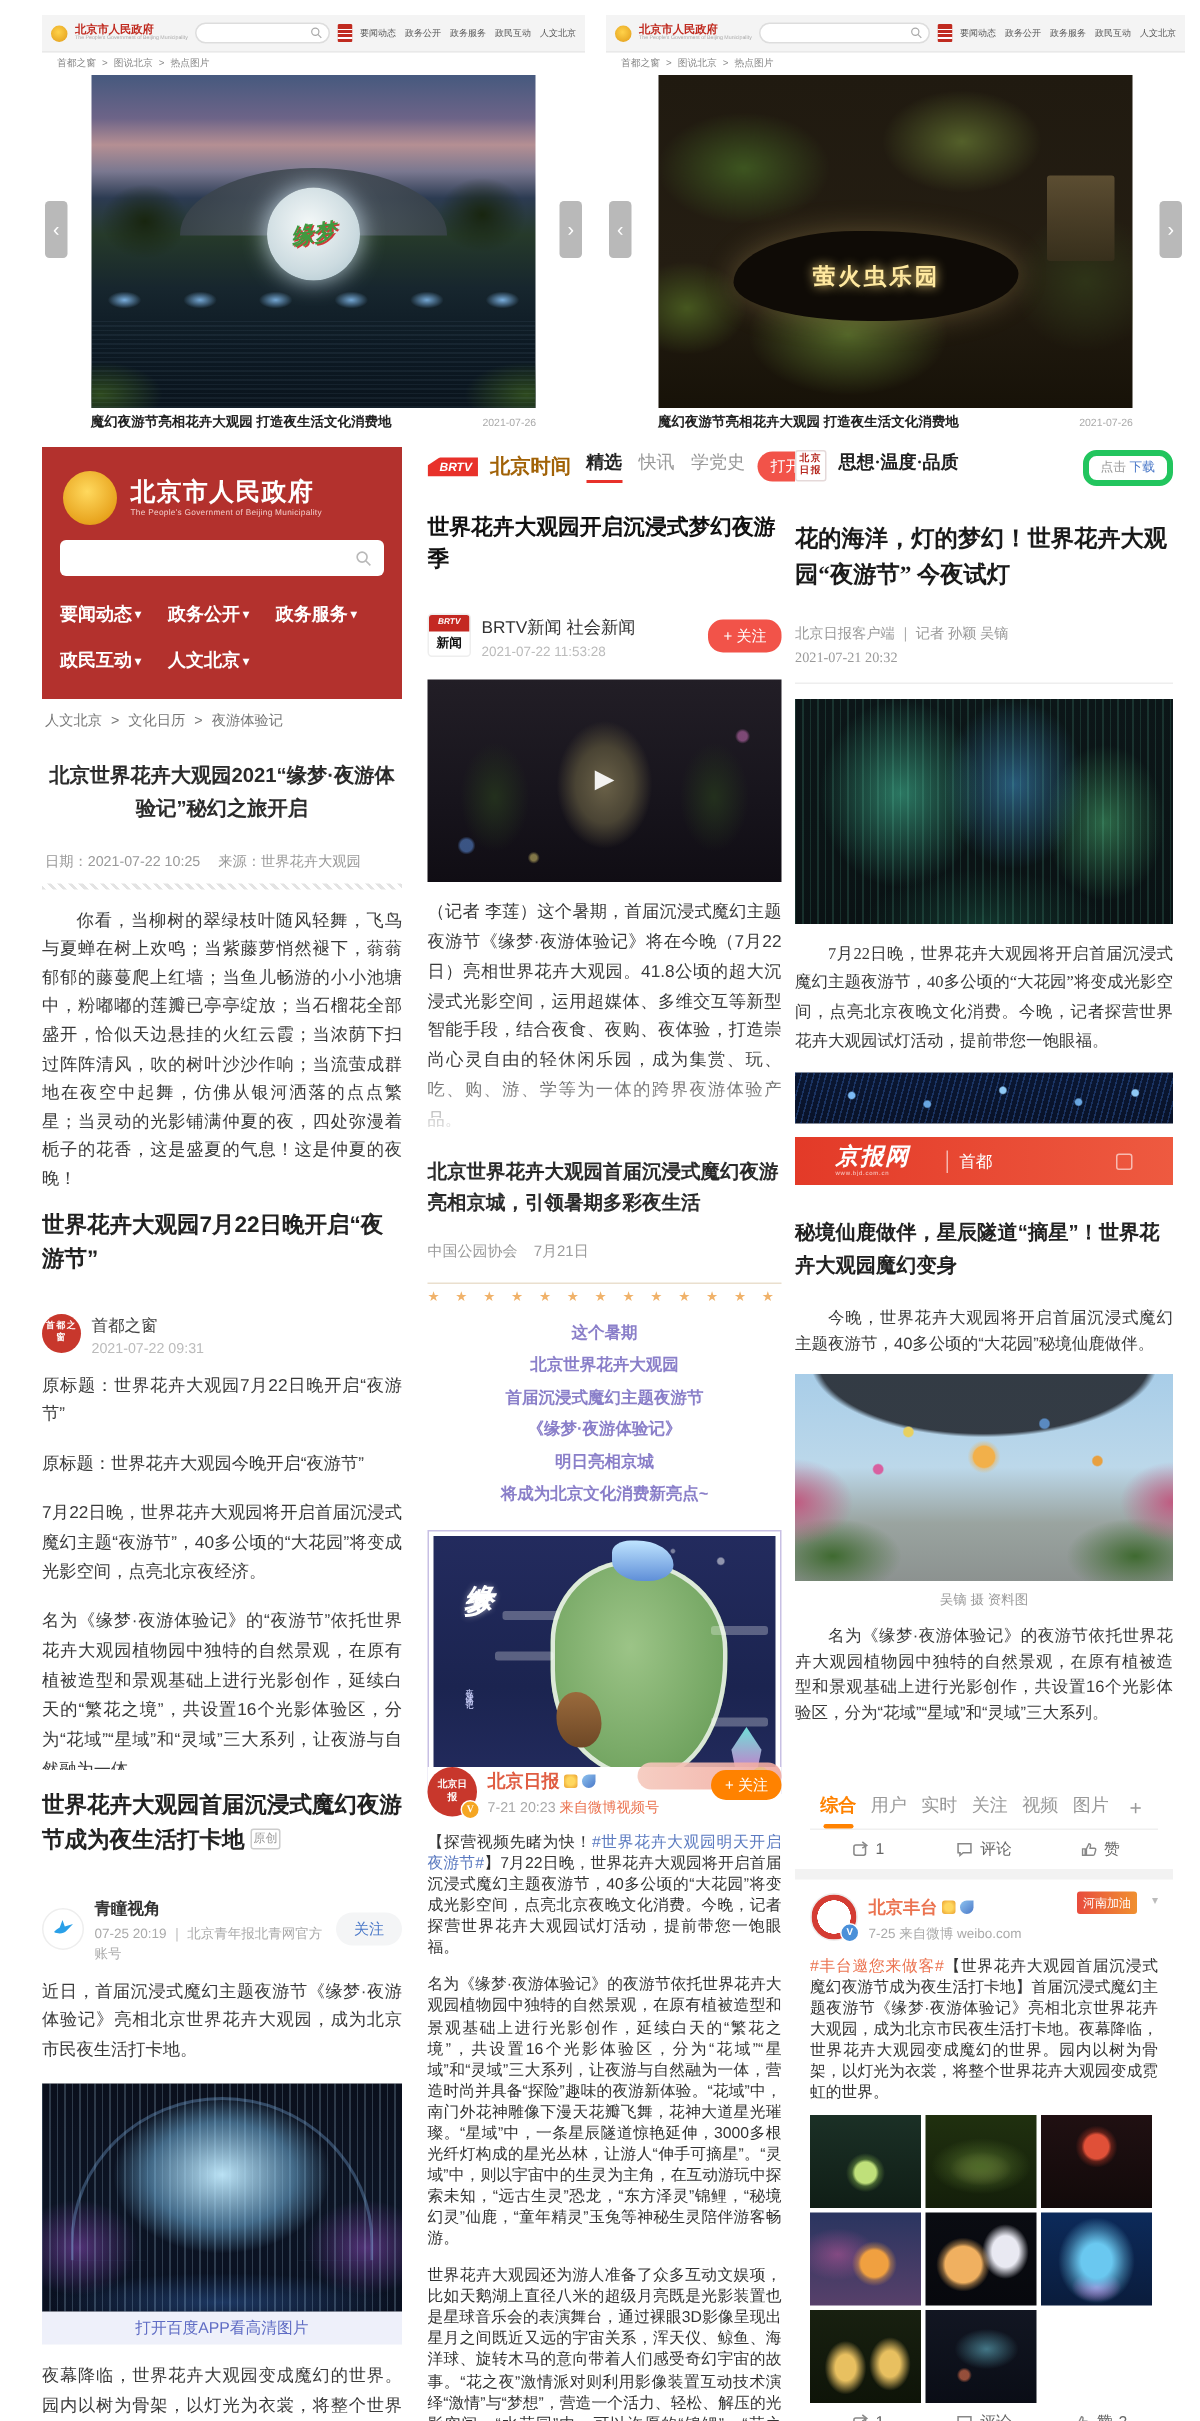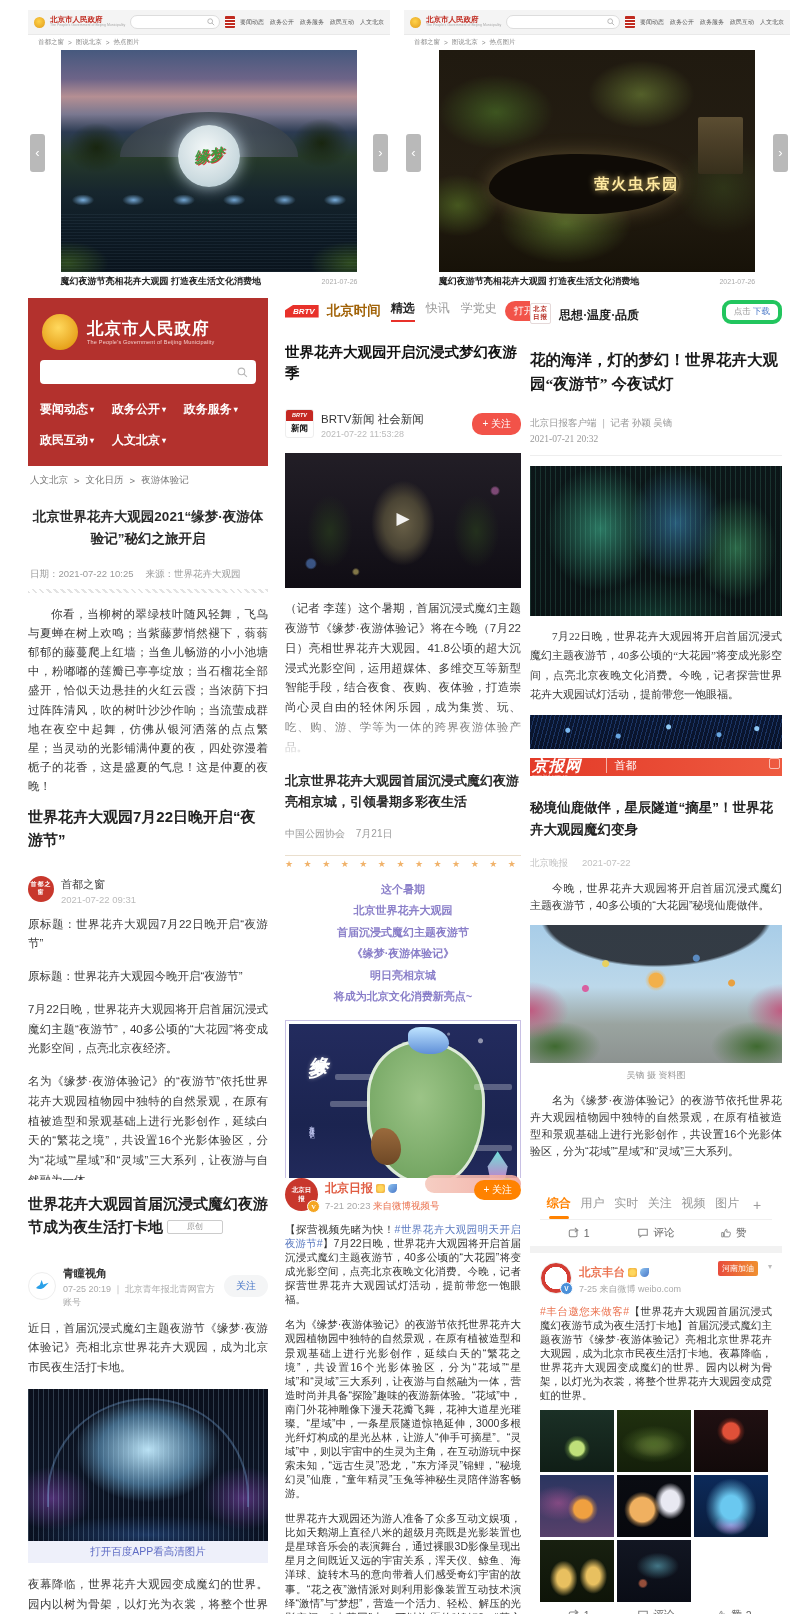--- a/index.html
+++ b/index.html
@@ -56,21 +56,21 @@
 
   .photo-sign{background:
     radial-gradient(ellipse 26% 24% at 18% 28%, #3d5520, transparent 70%),
     radial-gradient(ellipse 24% 22% at 64% 20%, #54602a, transparent 70%),
     radial-gradient(ellipse 30% 26% at 40% 78%, #4e6226, transparent 70%),
     radial-gradient(ellipse 22% 30% at 90% 62%, #2e3418, transparent 70%),
     radial-gradient(ellipse 18% 20% at 6% 70%, #46571f, transparent 70%),
     linear-gradient(180deg,#201a10,#241d12 58%,#171208)}
   .sign-board{position:absolute;left:16%;top:47%;width:60%;height:27%;background:#0f0b06;
     border-radius:45% 55% 50% 50% / 60% 50% 55% 45%;box-shadow:0 0 20px rgba(255,220,130,.25);
-    display:flex;align-items:center;justify-content:flex-end}
+    display:flex;align-items:center;justify-content:center}
   .sign-board span{color:#ffe9a0;font-weight:bold;font-size:15px;letter-spacing:2px;text-shadow:0 0 7px #ffdf80}
   .sign-booth{position:absolute;right:4%;top:30%;width:14%;height:26%;background:linear-gradient(180deg,#6a5a3a,#3a301d);opacity:.8;border-radius:2px}
 
   .mag-icon{width:8px;height:8px}
 
   
   .gm-red{background:#b3312d;padding:12px 12px 10px}
   .gm-logo-row{display:flex;align-items:center;gap:9px;padding:4px 2px 10px}
   .gm-emblem{width:36px;height:36px;border-radius:50%;background:radial-gradient(circle at 45% 38%,#ffd95e,#e8a41e 70%,#c8870f);flex:0 0 auto}
   .gm-name{color:#fff;font-weight:bold;font-size:16.5px;letter-spacing:1px;line-height:1.2}
@@ -109,21 +109,21 @@
     radial-gradient(circle at 11% 82%, rgba(90,140,220,.55) 0 4px, transparent 6px),
     radial-gradient(circle at 89% 28%, rgba(220,120,200,.5) 0 3px, transparent 5px),
     radial-gradient(circle at 30% 88%, rgba(240,220,120,.5) 0 2px, transparent 4px),
     linear-gradient(180deg,#221e26 0%,#17141c 60%,#100d14 100%)}
   .play-glyph{position:absolute;left:50%;top:50%;transform:translate(-50%,-55%);color:rgba(255,255,255,.92);font-size:17px}
   .brtv-body{position:relative;font-size:11.5px;line-height:1.72;color:#3a3a3a;text-align:justify}
   .brtv-body .fade{position:absolute;left:0;right:0;bottom:-2px;height:52px;
     background:linear-gradient(180deg,rgba(255,255,255,0),rgba(255,255,255,.96))}
 
   
-  .bjd-header{display:flex;align-items:flex-end;gap:8px;padding:2px 0 10px}
+  .bjd-header{display:flex;align-items:flex-start;gap:8px;padding:2px 0 10px}
   .bjd-logo{width:17px;height:17px;border:1px solid #e5d9d9;border-radius:2px;font-family:"Liberation Serif",serif;
     font-weight:bold;color:#b5281e;font-size:6.5px;line-height:8px;text-align:center;padding:1px;flex:0 0 auto;letter-spacing:1px}
   .bjd-slogan{font-size:12px;font-weight:bold;color:#222;font-family:"Liberation Serif",serif}
   .bjd-dl{margin-left:auto;border:4px solid #22c55e;border-radius:9px;font-size:8.5px;padding:2px 8px;background:#fff;white-space:nowrap}
   .bjd-dl .h{color:#999}.bjd-dl .b{color:#4a78c8}
   .bjd-title{font-family:"Liberation Serif",serif;font-size:15.5px;font-weight:bold;color:#1a1a1a;line-height:1.55;padding:4px 0 8px}
   .bjd-byline{font-family:"Liberation Serif",serif;font-size:9.5px;color:#999;line-height:1.7;padding-bottom:8px;border-bottom:1px solid #eee}
   .bjd-photo1{height:150px;margin:10px 0;background:
     repeating-linear-gradient(90deg, rgba(110,230,190,.14) 0 1px, transparent 1px 5px),
     radial-gradient(ellipse 30% 58% at 28% 42%, rgba(70,200,160,.55), transparent 72%),
@@ -171,21 +171,21 @@
   .pk-dino{position:absolute;left:36%;bottom:16%;width:13%;height:22%;border-radius:45% 60% 45% 55%;
     background:linear-gradient(180deg,#9a6a3c,#6e4826)}
   .pk-deer{position:absolute;right:3%;bottom:4%;width:11%;height:20%;clip-path:polygon(50% 0,90% 45%,75% 100%,25% 100%,10% 45%);
     background:linear-gradient(180deg,#6fe0d8,#d070c8)}
   .pk-chip{position:absolute;width:17%;height:6px;background:rgba(255,255,255,.28);border-radius:2px}
   .pk-ytext{position:absolute;left:7%;top:10%;color:#fff;font-family:"Liberation Serif",serif;font-style:italic;
     font-weight:bold;font-size:19px;writing-mode:vertical-rl;letter-spacing:4px;text-shadow:0 0 4px rgba(255,255,255,.4)}
   .pk-ysub{position:absolute;left:9%;top:58%;color:#cfd4ff;font-size:5.5px;writing-mode:vertical-rl;letter-spacing:2px}
 
   
-  .jb-banner{display:flex;align-items:flex-start;height:18px;background:linear-gradient(90deg,#e33a28,#ee5a40);padding:0 2px;color:#fff}
+  .jb-banner{display:flex;align-items:center;height:32px;background:linear-gradient(90deg,#e33a28,#ee5a40);padding:0 27px;color:#fff}
   .jb-brand{font-weight:bold;font-style:italic;font-size:15.5px;letter-spacing:1px;line-height:1}
   .jb-url{display:block;font-style:normal;font-weight:normal;font-size:4px;opacity:.75;letter-spacing:.5px}
   .jb-chan{font-size:11px;margin-left:24px;padding-left:8px;border-left:1px solid rgba(255,255,255,.6)}
   .jb-sq{margin-left:auto;width:9px;height:9px;border:1px solid rgba(255,255,255,.6);border-radius:2px}
   .jb-title{font-size:13.5px;font-weight:bold;color:#222;line-height:1.6;padding:12px 0 8px}
   .jb-meta{font-size:9.5px;color:#c2c2c2;display:flex;gap:14px;padding-bottom:10px}
   .jb-p{font-size:11px;line-height:1.56;color:#3a3a3a;text-align:justify;text-indent:2em;margin:0 0 10px}
   .jb-photo{height:138px;margin:2px 0 6px;background:
     radial-gradient(circle at 50% 40%, #f2b04a 0 7px, rgba(242,176,74,.45) 8px, transparent 11px),
     radial-gradient(circle at 30% 28%, #e8d060 0 3px, transparent 4px),
@@ -195,21 +195,21 @@
     radial-gradient(ellipse 78% 62% at 50% -6%, rgba(42,48,56,.93) 56%, transparent 59%),
     radial-gradient(ellipse 22% 30% at 0% 62%, #c05a80, transparent 70%),
     radial-gradient(ellipse 20% 28% at 100% 62%, #c05a80, transparent 70%),
     radial-gradient(ellipse 26% 26% at 10% 88%, #3f6a30, transparent 70%),
     radial-gradient(ellipse 26% 26% at 90% 88%, #3f6a30, transparent 70%),
     linear-gradient(180deg,#a8cde8 0%,#bcd8ea 45%,#9aa4a0 72%,#8c9290 100%)}
   .jb-cap{font-size:9px;color:#999;text-align:center;padding-bottom:10px}
 
   
   .qt-tag{display:inline-block;vertical-align:3px;border:1px solid #ccc;border-radius:2px;color:#999;font-size:8px;
-    font-weight:normal;padding:0 19px;margin-left:4px;line-height:1.5}
+    font-weight:normal;padding:0 1px;margin-left:4px;line-height:1.5}
   .qt-author{display:flex;align-items:center;gap:7px;padding:4px 0 10px}
   .qt-avatar{width:26px;height:26px;border-radius:50%;border:1px solid #eee;display:flex;align-items:center;justify-content:center;flex:0 0 auto;background:#fff}
   .qt-aname{font-size:11px;color:#333;font-weight:bold}
   .qt-ameta{font-size:9px;color:#aaa;margin-top:2px}
   .qt-follow{margin-left:auto;background:#f4f5f6;color:#4a78c8;font-size:10px;border:none;border-radius:11px;padding:4px 12px;white-space:nowrap}
   .qt-photo{height:152px;margin:4px 0 0;position:relative;background:
     radial-gradient(ellipse 42% 48% at 50% 40%, rgba(195,236,255,.95) 0%, rgba(120,190,235,.5) 48%, transparent 72%),
     repeating-linear-gradient(90deg, rgba(190,230,255,.2) 0 1px, transparent 1px 5px),
     radial-gradient(ellipse 24% 30% at 10% 72%, rgba(150,80,200,.5), transparent 70%),
     radial-gradient(ellipse 24% 30% at 90% 72%, rgba(150,80,200,.5), transparent 70%),
@@ -488,24 +488,20 @@
   </div>
 </section>
 
 <section class="panel" style="left:530px;top:758px;width:252px">
   <header class="jb-banner">
     <span class="jb-brand"><span>京报网</span><span class="jb-url">www.bjd.com.cn</span></span>
     <span class="jb-chan">首都</span>
     <span class="jb-sq"></span>
   </header>
   <h1 class="jb-title">秘境仙鹿做伴，星辰隧道“摘星”！世界花卉大观园魔幻变身</h1>
-  <div class="jb-meta">
-    <span>北京晚报</span>
-    <span>2021-07-22</span>
-  </div>
   <p class="jb-p">今晚，世界花卉大观园将开启首届沉浸式魔幻主题夜游节，40多公顷的“大花园”秘境仙鹿做伴。</p>
   <div class="jb-photo"></div>
   <div class="jb-cap">吴镝 摄 资料图</div>
   <p class="jb-p">名为《缘梦·夜游体验记》的夜游节依托世界花卉大观园植物园中独特的自然景观，在原有植被造型和景观基础上进行光影创作，共设置16个光影体验区，分为“花域”“星域”和“灵域”三大系列。</p>
 </section>
 
 <section class="panel" style="left:28px;top:1180px;width:240px">
   <h1 class="bjh-title"><span>世界花卉大观园首届沉浸式魔幻夜游节成为夜生活打卡地</span><span class="qt-tag">原创</span></h1>
   <div class="qt-author">
     <span class="qt-avatar">

